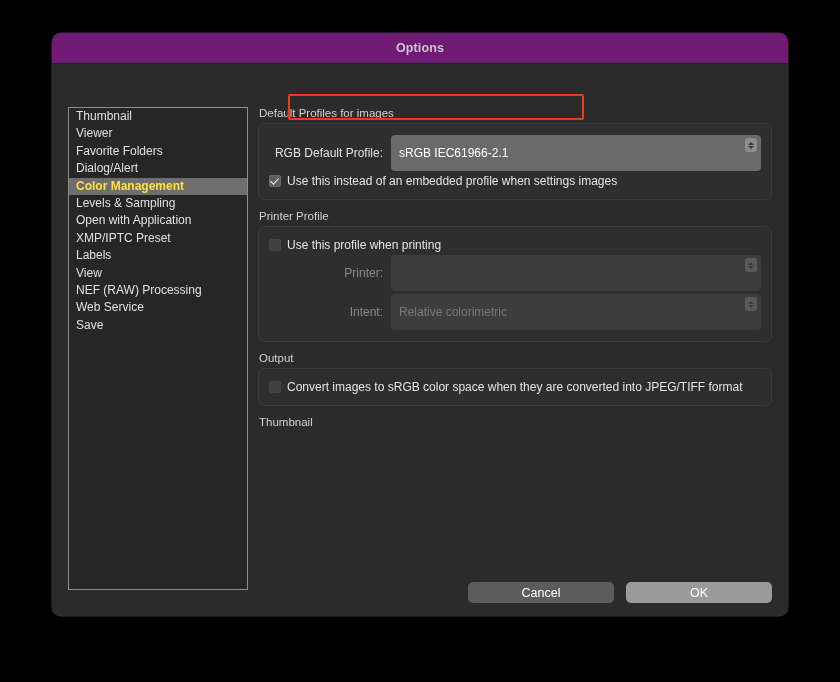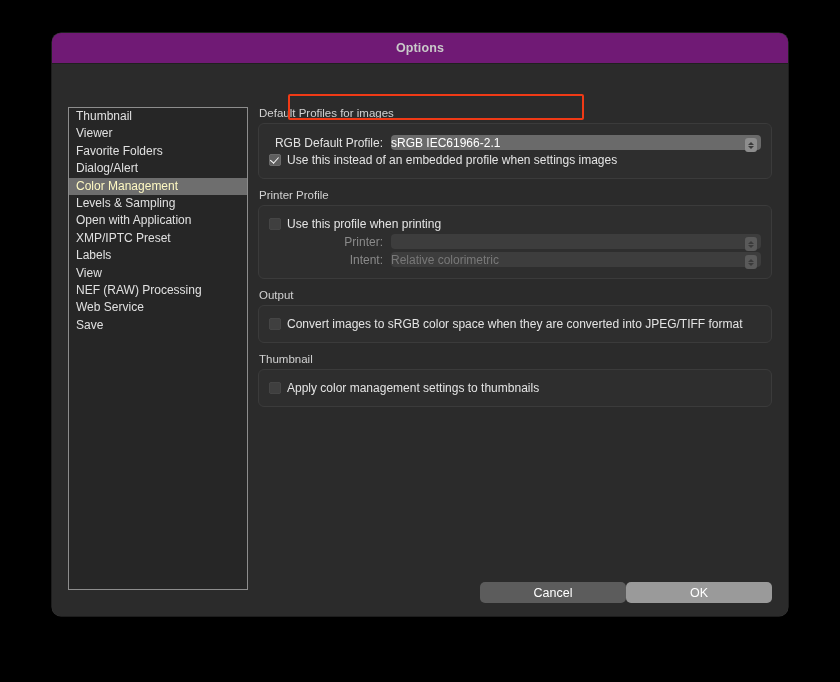--- a/index.html
+++ b/index.html
@@ -64,21 +64,22 @@
     height: 17.4px;
     line-height: 17.4px;
     padding-left: 7px;
     color: #e0e0e0;
     font-size: 12px;
     white-space: nowrap;
     box-sizing: border-box;
   }
   .side-item.selected {
     background: #6e6e6e;
-    color: #fef9c3;
+    color: #fde047;
+    font-weight: bold;
   }
 
   
   .content {
     position: absolute;
     left: 206px;
     top: 43px;
     width: 514px;
   }
   .section { margin-bottom: 10px; }
@@ -106,25 +107,26 @@
     font-size: 12px;
     text-align: right;
     white-space: nowrap;
   }
   .row-label.dim { color: #8a8a8a; }
 
   
   .popup {
     position: relative;
     flex: 1;
-    height: 15px;
+    height: 36px;
     background: #6a6a6a;
     border-radius: 4px;
     display: flex;
     align-items: center;
+    padding-left: 8px;
     box-sizing: border-box;
     margin-left: 8px;
   }
   .popup .pv {
     color: #ffffff;
     font-size: 12px;
     white-space: nowrap;
   }
   .popup.disabled { background: #3d3d3d; }
   .popup.disabled .pv { color: #787878; }
@@ -191,21 +193,21 @@
     border: none;
     font-family: "Liberation Sans", sans-serif;
   }
 
   
   .footer {
     position: absolute;
     right: 16px;
     bottom: 14px;
     display: flex;
-    gap: 0;
+    gap: 12px;
   }
   .btn {
     width: 146px;
     height: 21px;
     border-radius: 5px;
     font-size: 12.5px;
     border: none;
     color: #ffffff;
     font-family: "Liberation Sans", sans-serif;
   }
@@ -312,26 +314,20 @@
           <div class="groupbox">
             <div class="cbrow">
               <span class="cbox off"></span>
               <span class="cblabel">Convert images to sRGB color space when they are converted into JPEG/TIFF format</span>
             </div>
           </div>
         </div>
 
         <div class="section">
           <div class="section-title">Thumbnail</div>
-          <div class="groupbox">
-            <div class="cbrow">
-              <span class="cbox off"></span>
-              <span class="cblabel">Apply color management settings to thumbnails</span>
-            </div>
-          </div>
         </div>
 
       </div>
 
       <div class="footer">
         <button class="btn cancel">Cancel</button>
         <button class="btn default">OK</button>
       </div>
 
     </div>

